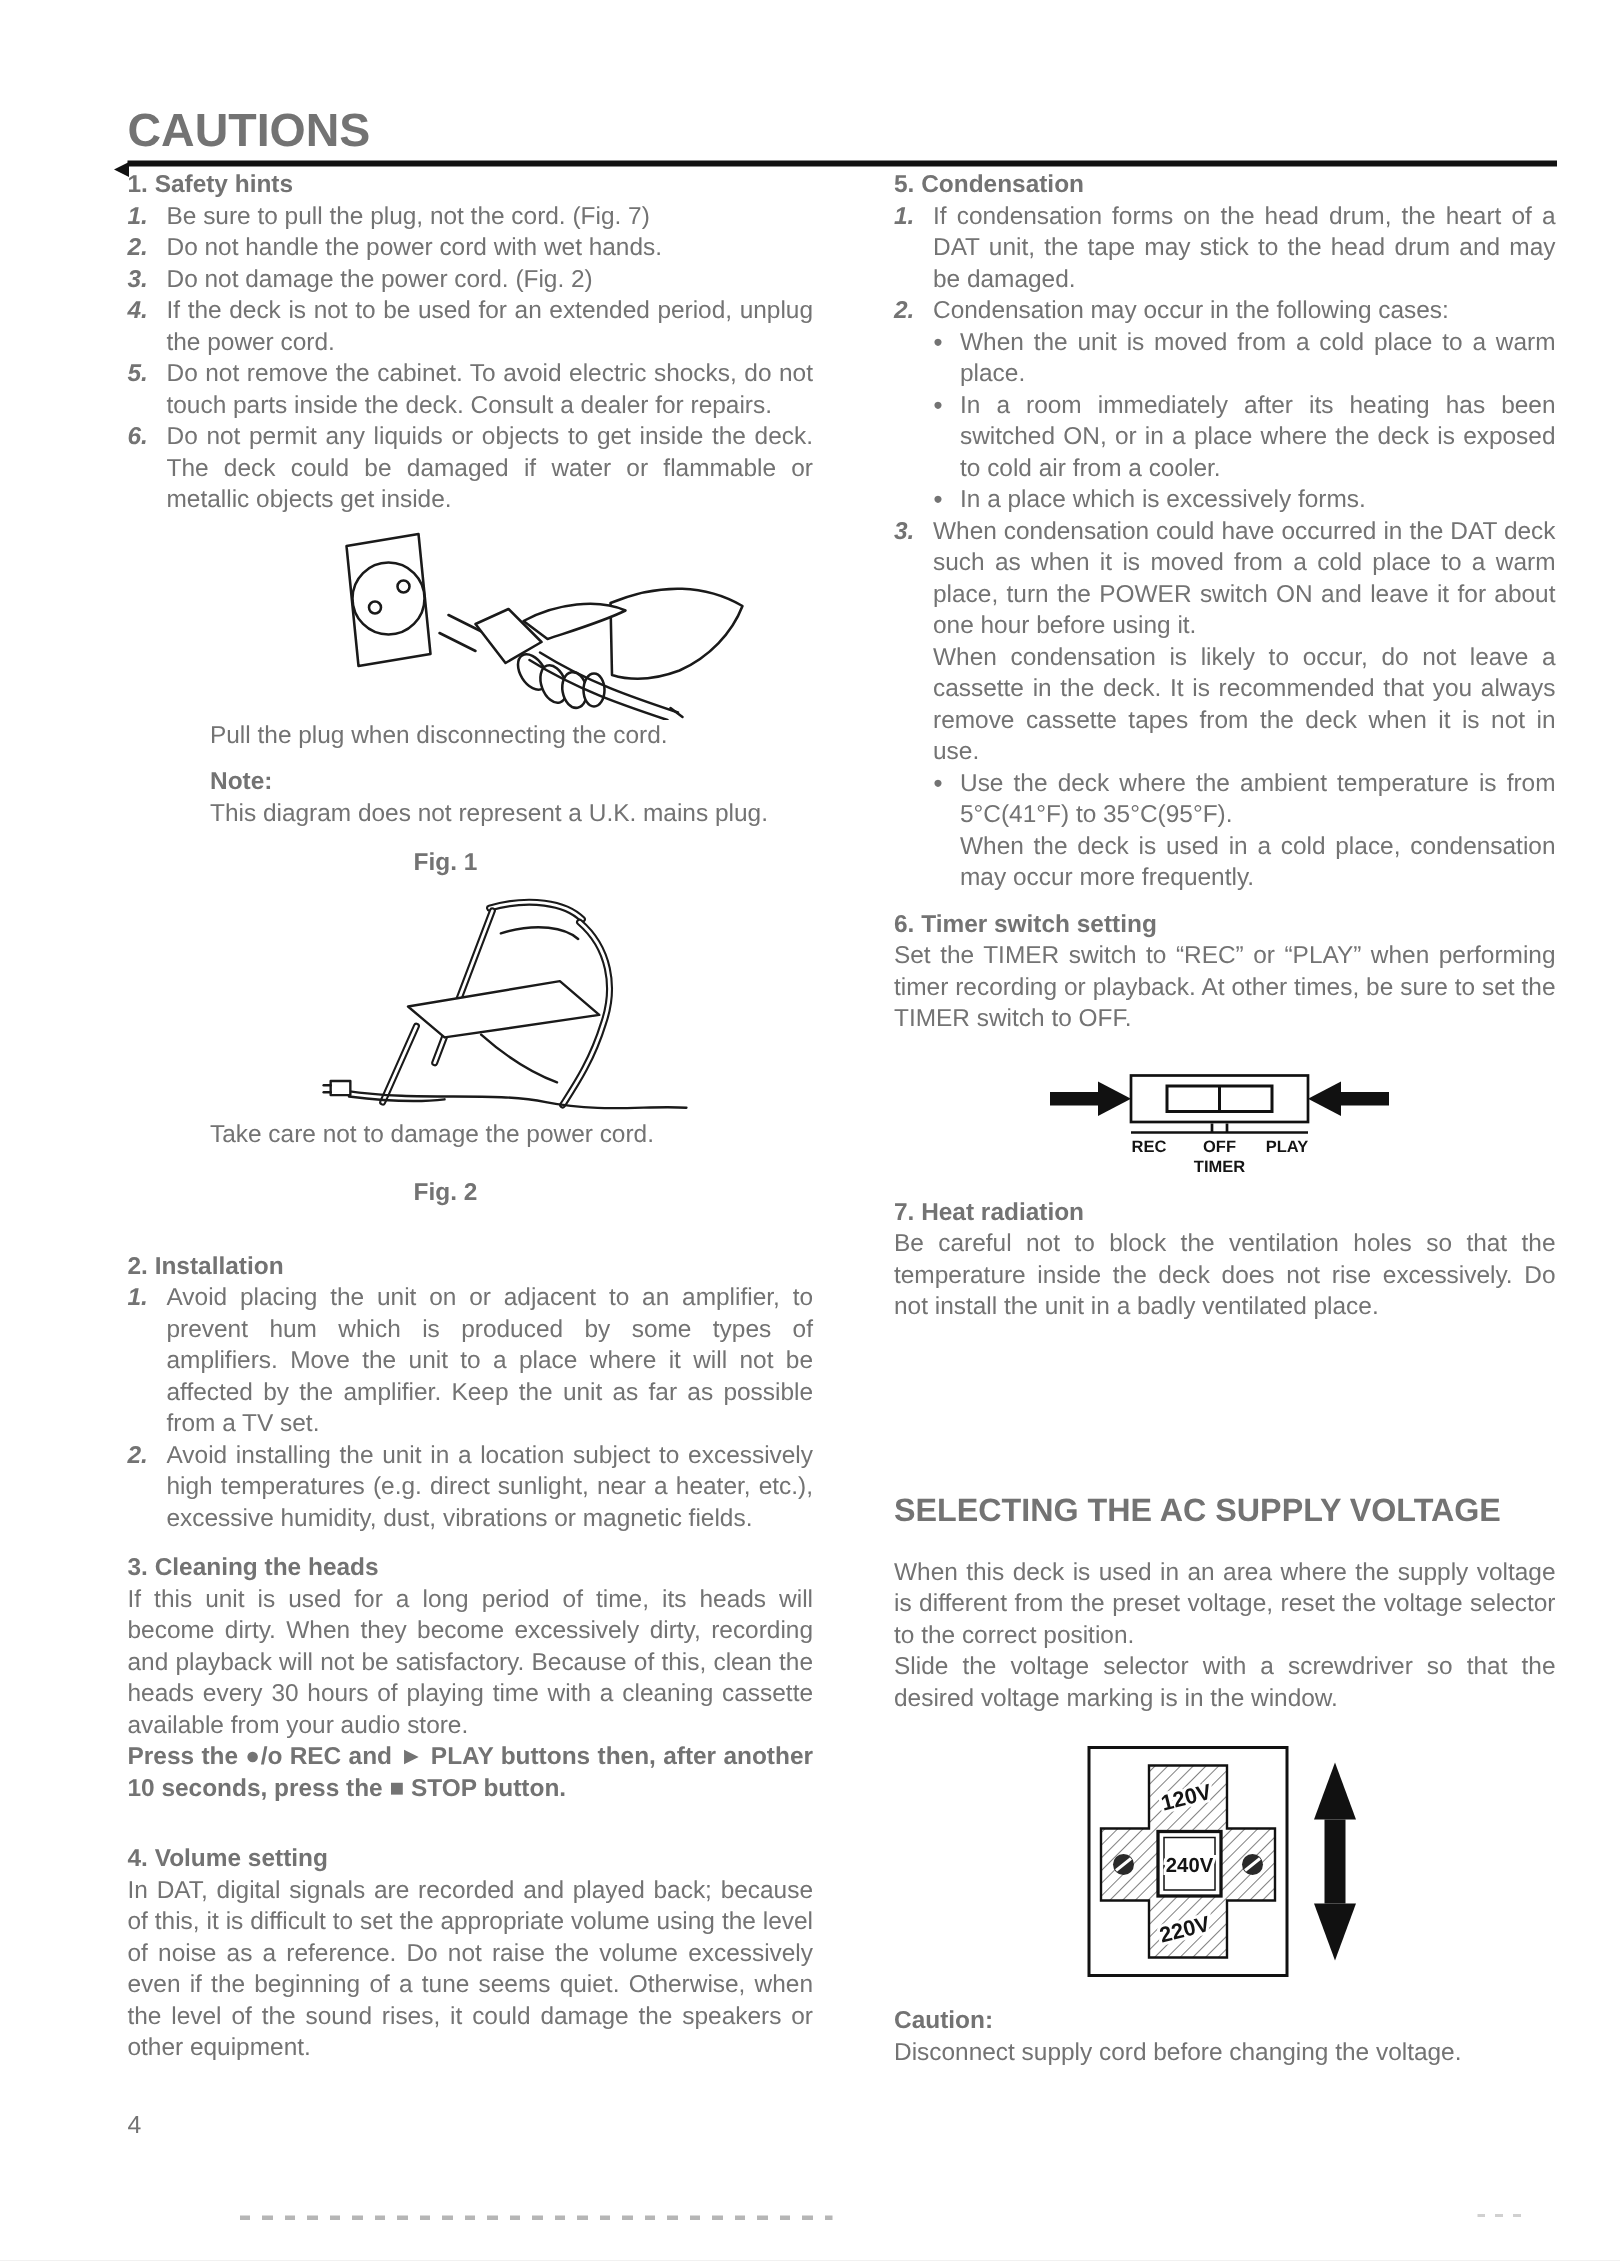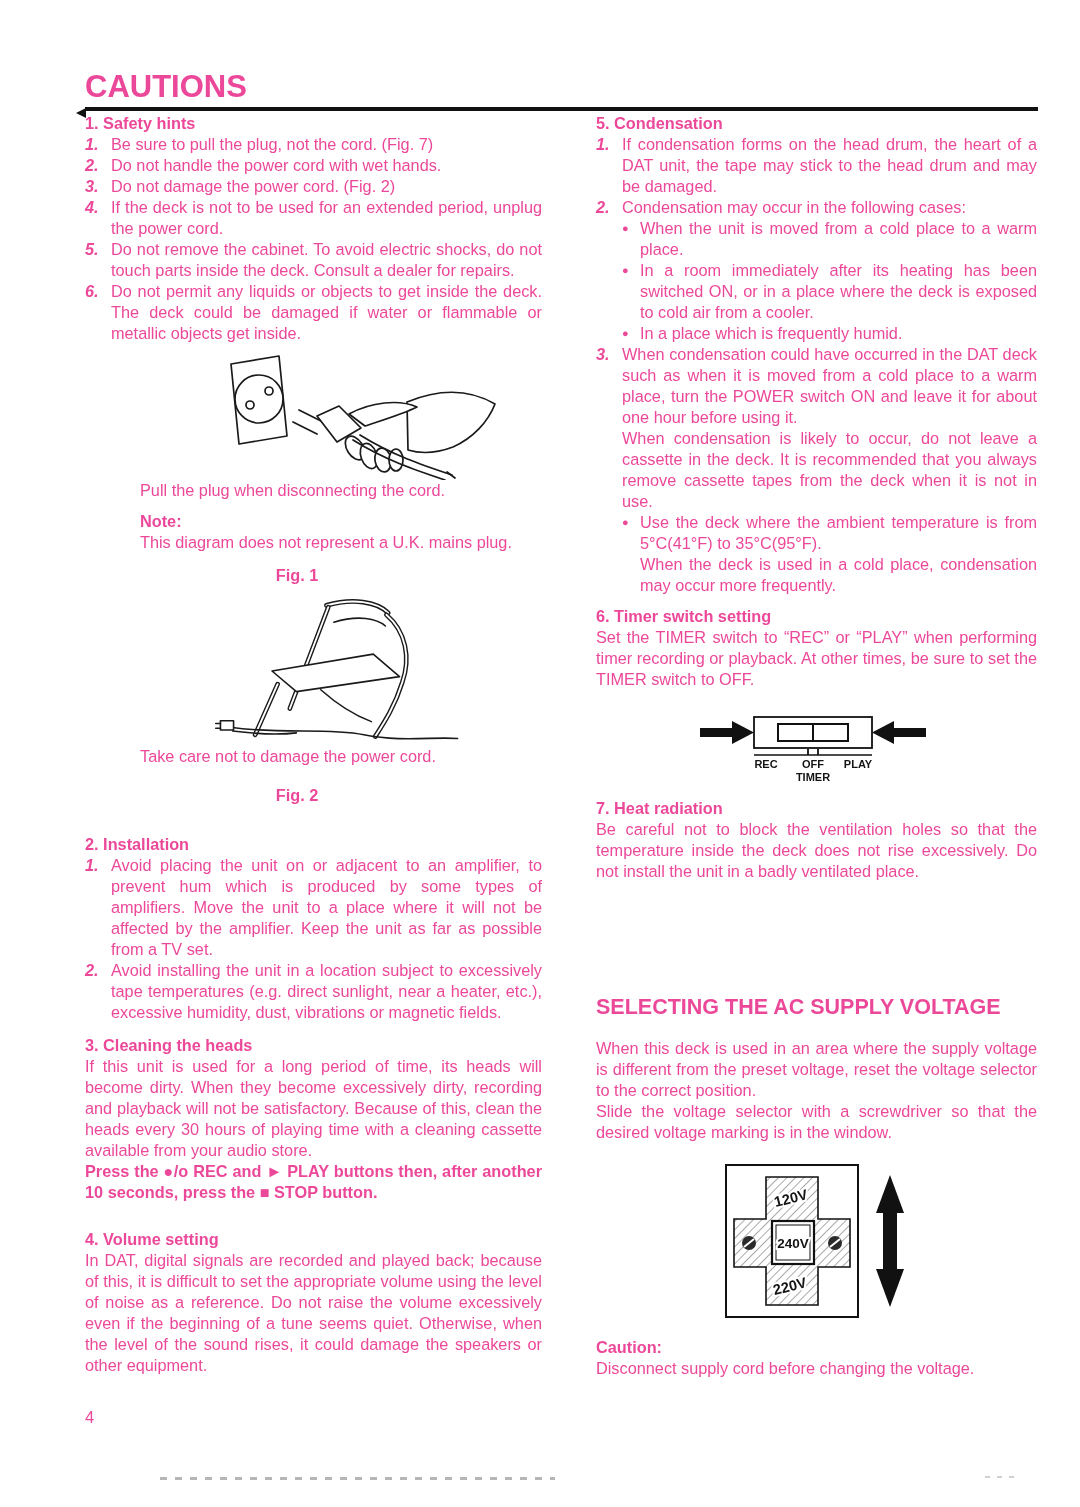--- a/index.html
+++ b/index.html
@@ -1,18 +1,18 @@
 <!DOCTYPE html>
 <html><head>
 <meta charset="utf-8">
 <style>
   html,body{margin:0;padding:0;background:#e8e8e8;}
   .page{
     position:relative;width:1080px;height:1507px;background:#ffffff;
-    font-family:"Liberation Sans","DejaVu Sans",sans-serif;color:#ec4899;
+    font-family:"Liberation Sans","DejaVu Sans",sans-serif;color:#737373;
     margin:0 auto;overflow:hidden;
   }
   
   .hdr{position:absolute;left:85px;top:70px;width:953px;}
   .title{font-size:31px;font-weight:700;letter-spacing:0px;line-height:34px;margin:0;}
   .title-rule{position:relative;margin-top:3px;height:4px;background:#111;}
   .title-rule::before{
     content:"";position:absolute;left:-9px;top:1px;width:0;height:0;
     border-top:5px solid transparent;border-bottom:5px solid transparent;border-right:10px solid #111;
   }
@@ -153,21 +153,21 @@
     <div class="figlabel f2">Fig. 2</div>
 
     <div class="sec-inst">
       <div class="hd">2. Installation</div>
       <div class="li">
           <span class="num">1.</span>
           <span class="txt">Avoid placing the unit on or adjacent to an amplifier, to prevent hum which is produced by some types of amplifiers. Move the unit to a place where it will not be affected by the amplifier. Keep the unit as far as possible from a TV set.</span>
         </div>
       <div class="li">
           <span class="num">2.</span>
-          <span class="txt">Avoid installing the unit in a location subject to excessively tape temperatures (e.g. direct sunlight, near a heater, etc.), excessive humidity, dust, vibrations or magnetic fields.</span>
+          <span class="txt">Avoid installing the unit in a location subject to excessively high temperatures (e.g. direct sunlight, near a heater, etc.), excessive humidity, dust, vibrations or magnetic fields.</span>
         </div>
     </div>
 
     <div class="sec-clean">
       <div class="hd">3. Cleaning the heads</div>
       <p class="just">If this unit is used for a long period of time, its heads will become dirty. When they become excessively dirty, recording and playback will not be satisfactory. Because of this, clean the heads every 30 hours of playing time with a cleaning cassette available from your audio store.</p>
       <p class="boldnote">Press the ●/o REC and ► PLAY buttons then, after another 10 seconds, press the ■ STOP button.</p>
     </div>
 
     <div class="sec-vol">
@@ -192,21 +192,21 @@
       <div class="li b">
           <span class="num">●</span>
           <span class="txt">When the unit is moved from a cold place to a warm place.</span>
         </div>
       <div class="li b">
           <span class="num">●</span>
           <span class="txt">In a room immediately after its heating has been switched ON, or in a place where the deck is exposed to cold air from a cooler.</span>
         </div>
       <div class="li b">
           <span class="num">●</span>
-          <span class="txt">In a place which is frequently humid.</span>
+          <span class="txt">In a place which is excessively forms.</span>
         </div>
       <div class="li">
           <span class="num">3.</span>
           <span class="txt">When condensation could have occurred in the DAT deck such as when it is moved from a cold place to a warm place, turn the POWER switch ON and leave it for about one hour before using it.</span>
         </div>
       <p class="cont0">When condensation is likely to occur, do not leave a cassette in the deck. It is recommended that you always remove cassette tapes from the deck when it is not in use.</p>
       <div class="li b">
           <span class="num">●</span>
           <span class="txt">Use the deck where the ambient temperature is from 5°C(41°F) to 35°C(95°F).</span>
         </div>

